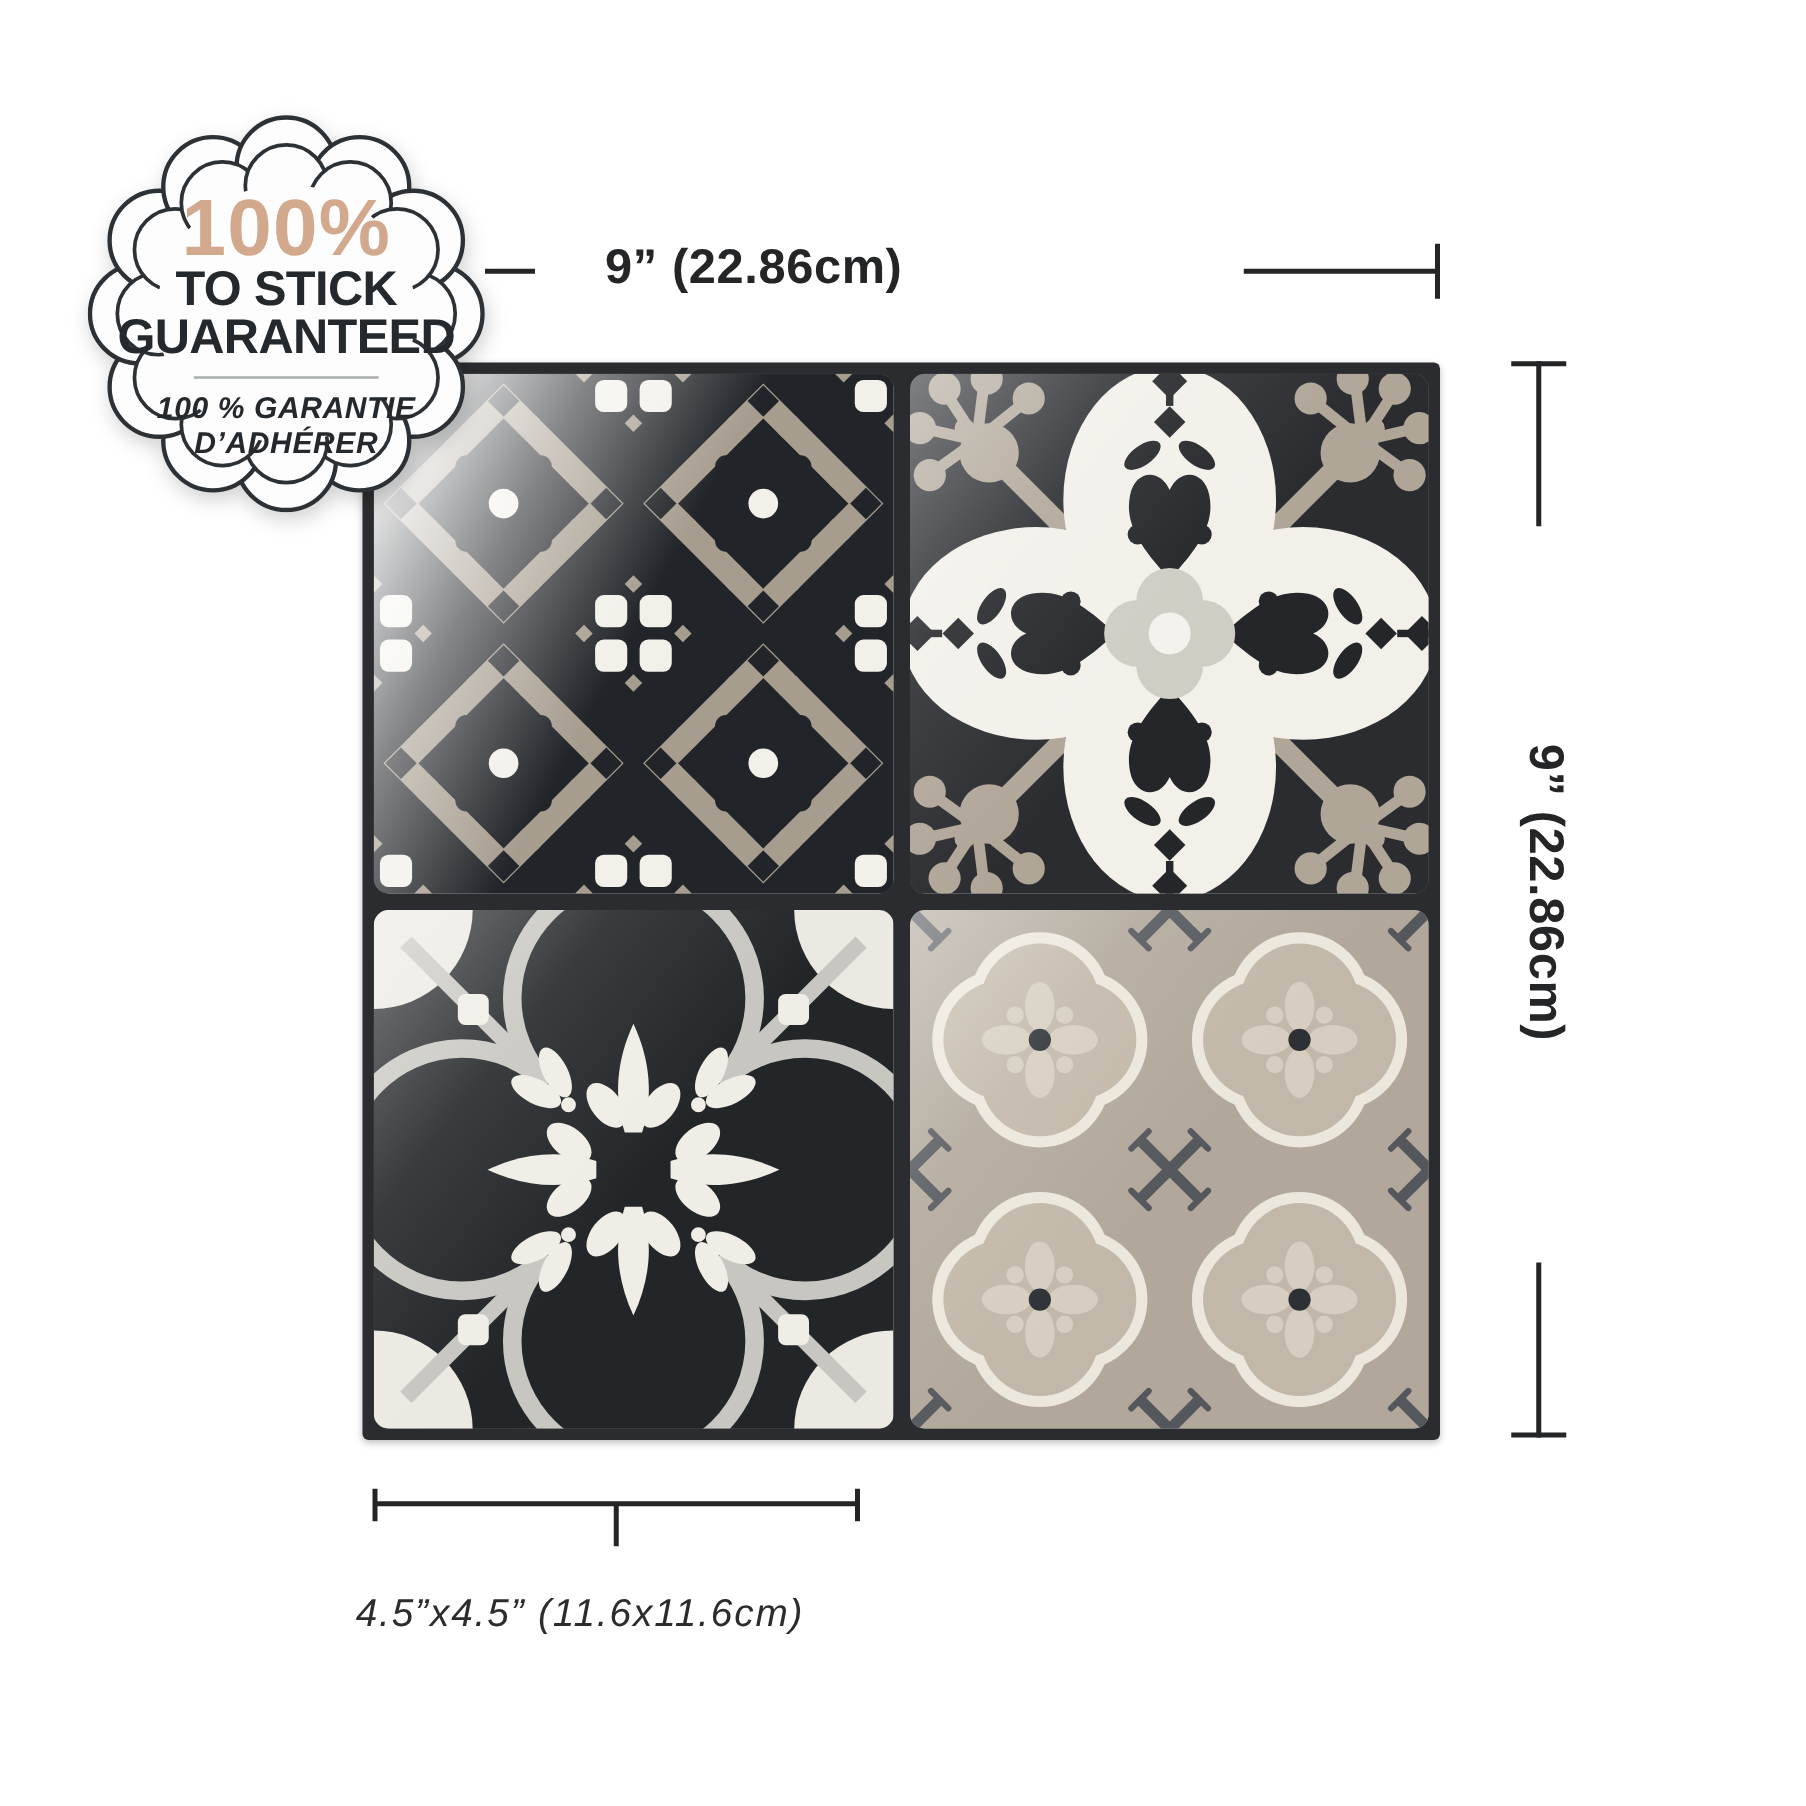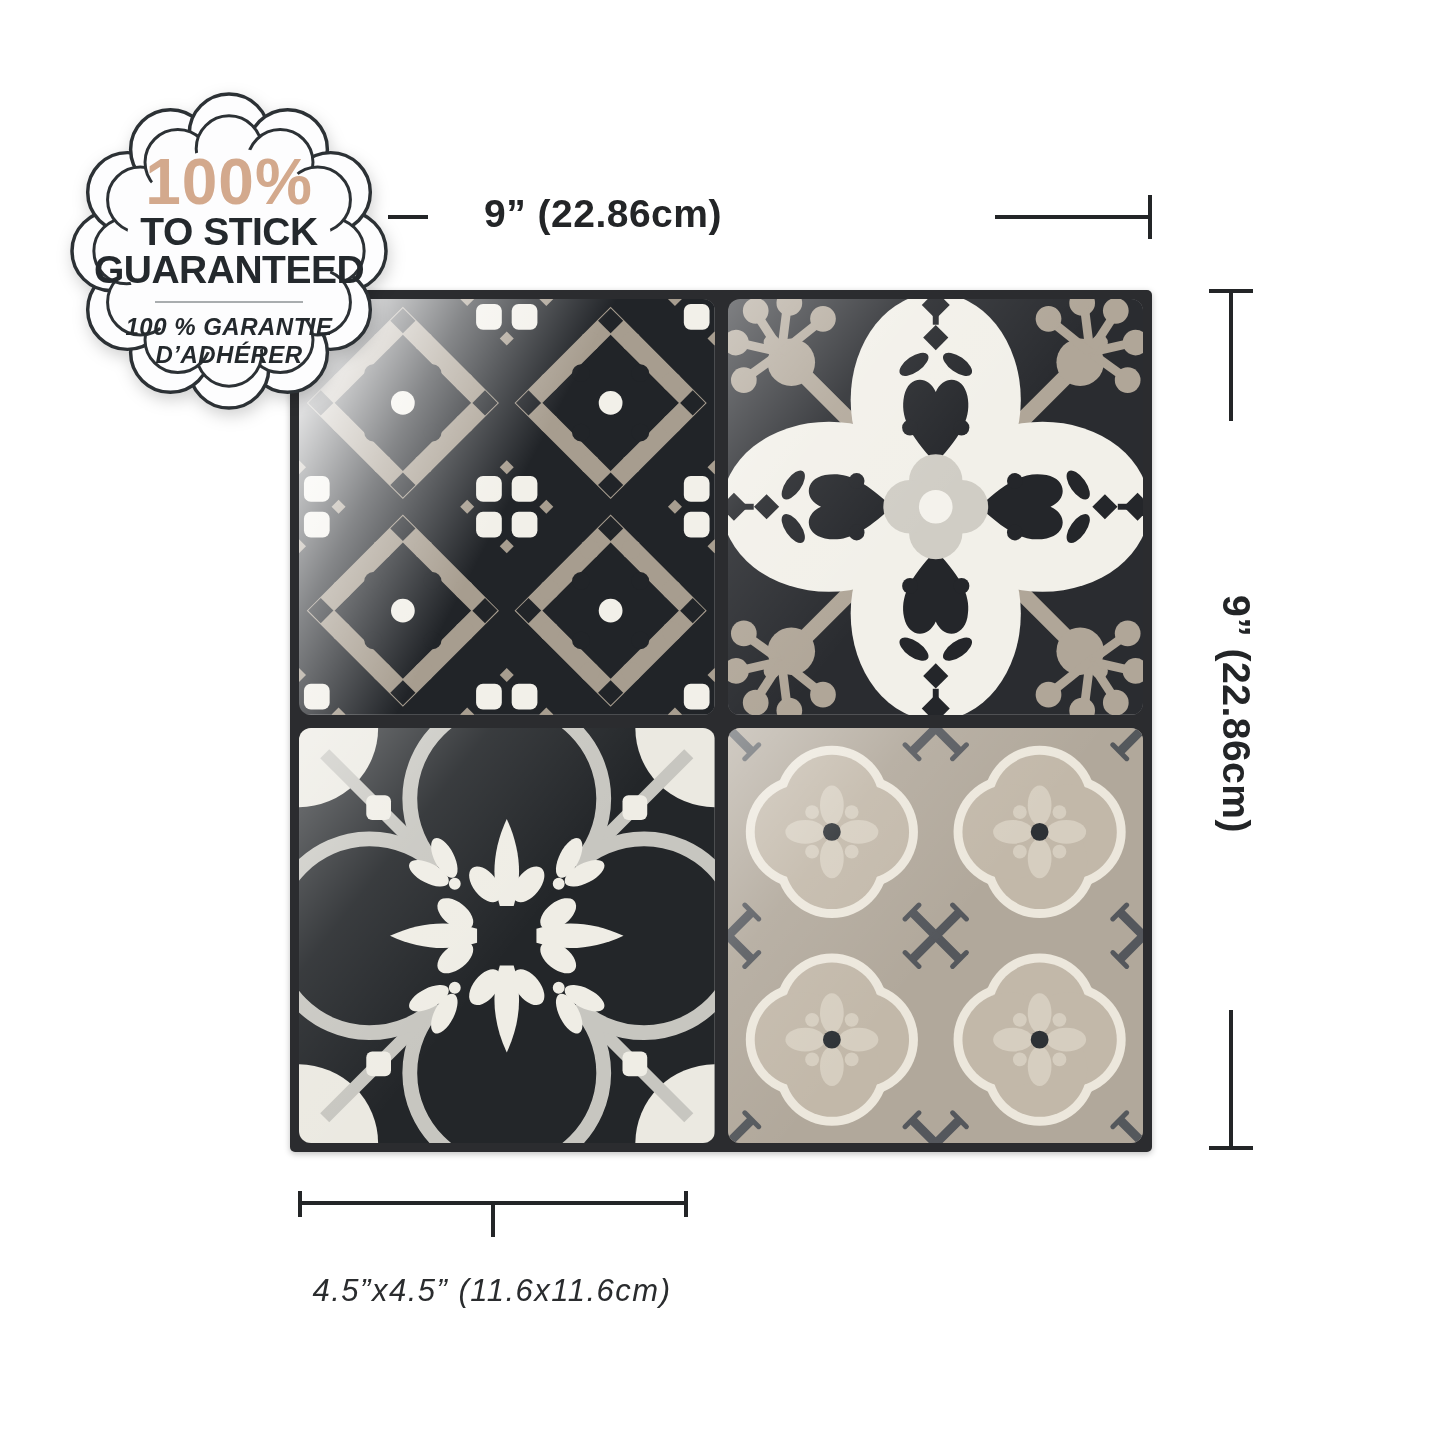--- a/index.html
+++ b/index.html
@@ -336,15 +336,15 @@
   <div class="dim" style="left:1209px;top:289px;width:44px;height:4px;"></div>
   <div class="dim" style="left:1229px;top:289px;width:4px;height:132px;"></div>
   <div class="dim-label vertical" style="left:1236px;top:714px;">9” (22.86cm)</div>
   <div class="dim" style="left:1229px;top:1010px;width:4px;height:140px;"></div>
   <div class="dim" style="left:1209px;top:1146px;width:44px;height:4px;"></div>
 
   <div class="dim" style="left:300px;top:1201px;width:386px;height:4px;"></div>
   <div class="dim" style="left:298px;top:1191px;width:4px;height:26px;"></div>
   <div class="dim" style="left:684px;top:1191px;width:4px;height:26px;"></div>
   <div class="dim" style="left:491px;top:1203px;width:4px;height:34px;"></div>
-  <div class="dim-label-bottom" style="left:492px;top:1291px;">4.5”x4.5” (11.6x11.6cm)</div>
+  <div class="dim-label-bottom" style="left:464px;top:1291px;">4.5”x4.5” (11.6x11.6cm)</div>
 
 </div>
 
 </body></html>

